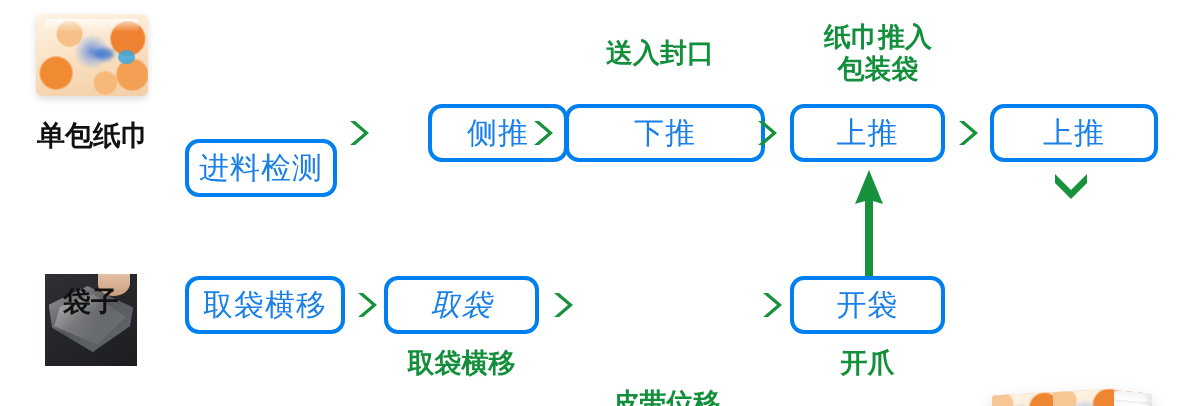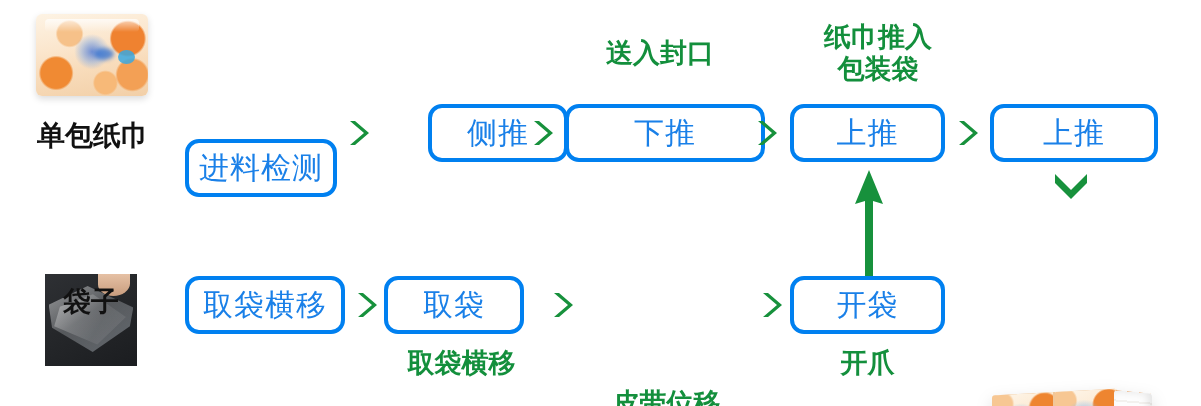--- a/index.html
+++ b/index.html
@@ -222,21 +222,21 @@
   <div class="abs row-caption" style="left:26px; top:288px; width:130px;">袋子</div>
 
   <div class="abs step-box" style="left:185px; top:276px; width:160px; height:58px;">取袋横移</div>
 
   <div class="abs chevron" style="left:352px; top:290px; width:30px; height:30px;">
     <svg width="26" height="28" viewBox="0 0 26 28" aria-hidden="true">
       <path d="M4 2 L18 14 L4 26 L9 26 L23 14 L9 2 Z" fill="#17913c"></path>
     </svg>
   </div>
 
-  <div class="abs step-box" style="left:384px; top:276px; width:140px; height:58px;">取袋</div>
+  <div class="abs step-box" style="left:384px; top:276px; width:155px; height:58px;font-style:italic;">取袋</div>
 
   <div class="abs chevron" style="left:548px; top:290px; width:30px; height:30px;">
     <svg width="26" height="28" viewBox="0 0 26 28" aria-hidden="true">
       <path d="M4 2 L18 14 L4 26 L9 26 L23 14 L9 2 Z" fill="#17913c"></path>
     </svg>
   </div>
 
 
   <div class="abs chevron" style="left:757px; top:290px; width:30px; height:30px;">
     <svg width="26" height="28" viewBox="0 0 26 28" aria-hidden="true">

